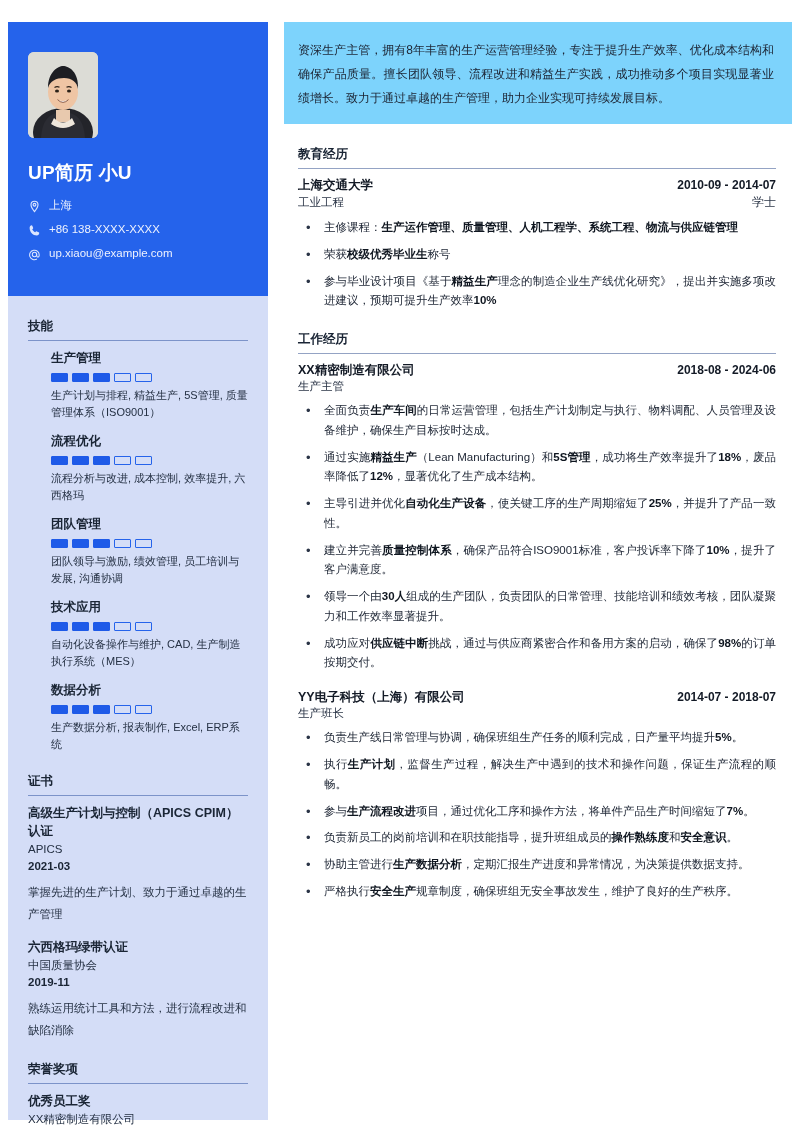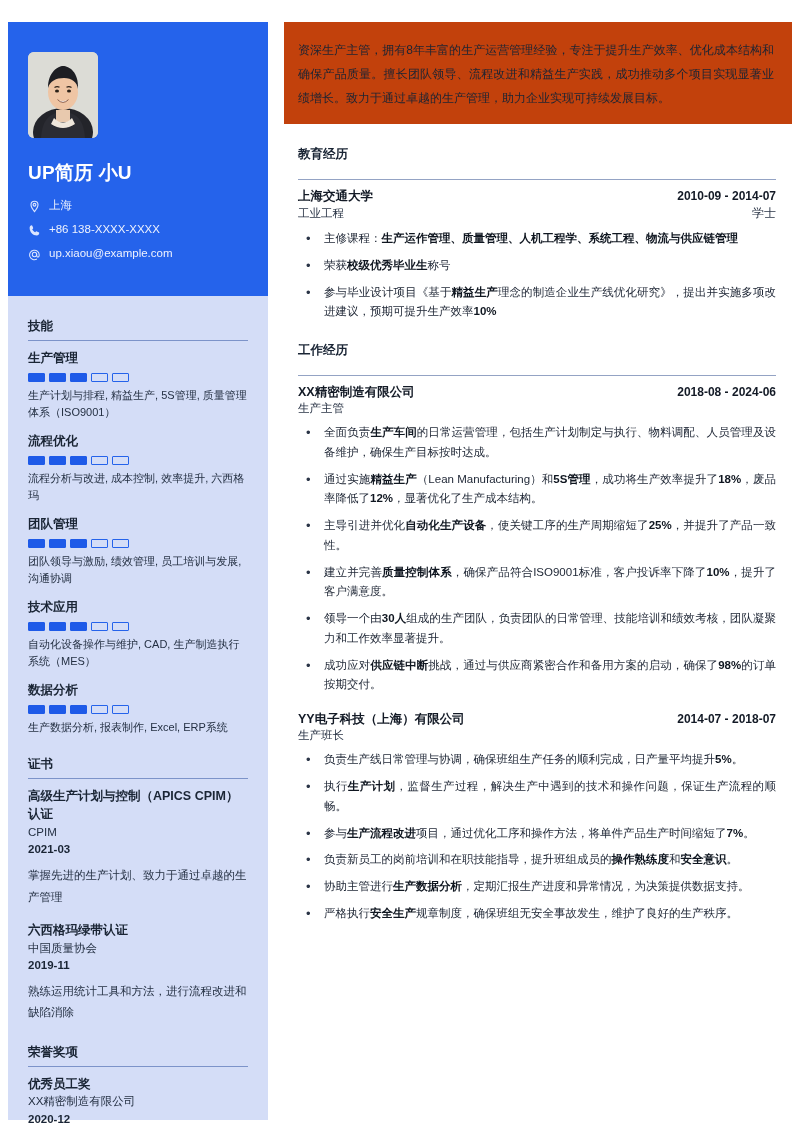--- a/index.html
+++ b/index.html
@@ -37,46 +37,46 @@
 
   .sb-body{ padding:22px 20px 18px 20px; }
 
   .sb-sec-title{
     font-size:12.5px; font-weight:bold; color:#1a2535;
     padding-bottom:5px; border-bottom:1.2px solid #7c93c9;
     margin-bottom:9px;
   }
   .sb-sec + .sb-sec{ margin-top:20px; }
 
-  .skill{ margin-bottom:12px; }
+  .skill{ margin-bottom:12px;margin-left:23px; }
   .skill-name{ font-size:12.5px; font-weight:bold; color:#1a2535; margin-bottom:6px; }
   .bars{ display:flex; gap:4px; margin-bottom:5px; }
   .bar{ width:17px; height:9px; border:1.2px solid #2563eb; border-radius:1px; background:transparent; }
   .bar.on{ background:#1e5ae8; border-color:#1e5ae8; }
   .skill-desc{ font-size:11px; line-height:1.55; color:#243043; }
 
   .cert{ margin-bottom:14px; }
   .cert-name{ font-size:12.5px; font-weight:bold; color:#1a2535; line-height:1.42; }
   .cert-org{ font-size:11.5px; color:#243043; line-height:1.5; }
   .cert-date{ font-size:11.5px; font-weight:bold; color:#1a2535; line-height:1.5; }
   .cert-desc{ font-size:11.5px; color:#243043; line-height:1.85; margin-top:7px; }
 
   
   .main{
     position:absolute; left:284px; top:22px; width:508px;
   }
   .summary{
-    background:#c2410c; color:#1c2433;
+    background:#7dd3fc; color:#1c2433;
     font-size:12px; line-height:2.0; padding:16px 18px 14px 14px;
     text-align:justify;
   }
   .m-sec{ padding:0 16px 0 14px; }
   .m-sec-title{
     font-size:12.5px; font-weight:bold; color:#1a2535;
-    padding-bottom:16px; border-bottom:1.3px solid #94a3c4;
+    padding-bottom:5px; border-bottom:1.3px solid #94a3c4;
     margin-bottom:8px;
   }
   .m-sec.education{ margin-top:22px; }
   .m-sec.work{ margin-top:20px; }
 
   .entry{ margin-bottom:4px; }
   .entry + .entry{ margin-top:16px; }
   .e-row{ display:flex; justify-content:space-between; align-items:baseline; }
   .e-org{ font-size:12.5px; font-weight:bold; color:#131a26; }
   .e-date{ font-size:12px; font-weight:bold; color:#131a26; white-space:nowrap; }
@@ -213,21 +213,21 @@
               <div class="skill-desc">生产数据分析, 报表制作, Excel, ERP系统</div>
             </div>
           </div>
       </section>
 
       <section class="sb-sec">
         <div class="sb-sec-title">证书</div>
         <div id="certs-list">
             <div class="cert">
               <div class="cert-name">高级生产计划与控制（APICS CPIM）认证</div>
-              <div class="cert-org">CPIM</div>
+              <div class="cert-org">APICS</div>
               <div class="cert-date">2021-03</div>
               <div class="cert-desc">掌握先进的生产计划、致力于通过卓越的生产管理</div>
             </div>
             <div class="cert">
               <div class="cert-name">六西格玛绿带认证</div>
               <div class="cert-org">中国质量协会</div>
               <div class="cert-date">2019-11</div>
               <div class="cert-desc">熟练运用统计工具和方法，进行流程改进和缺陷消除</div>
             </div>
           </div>

